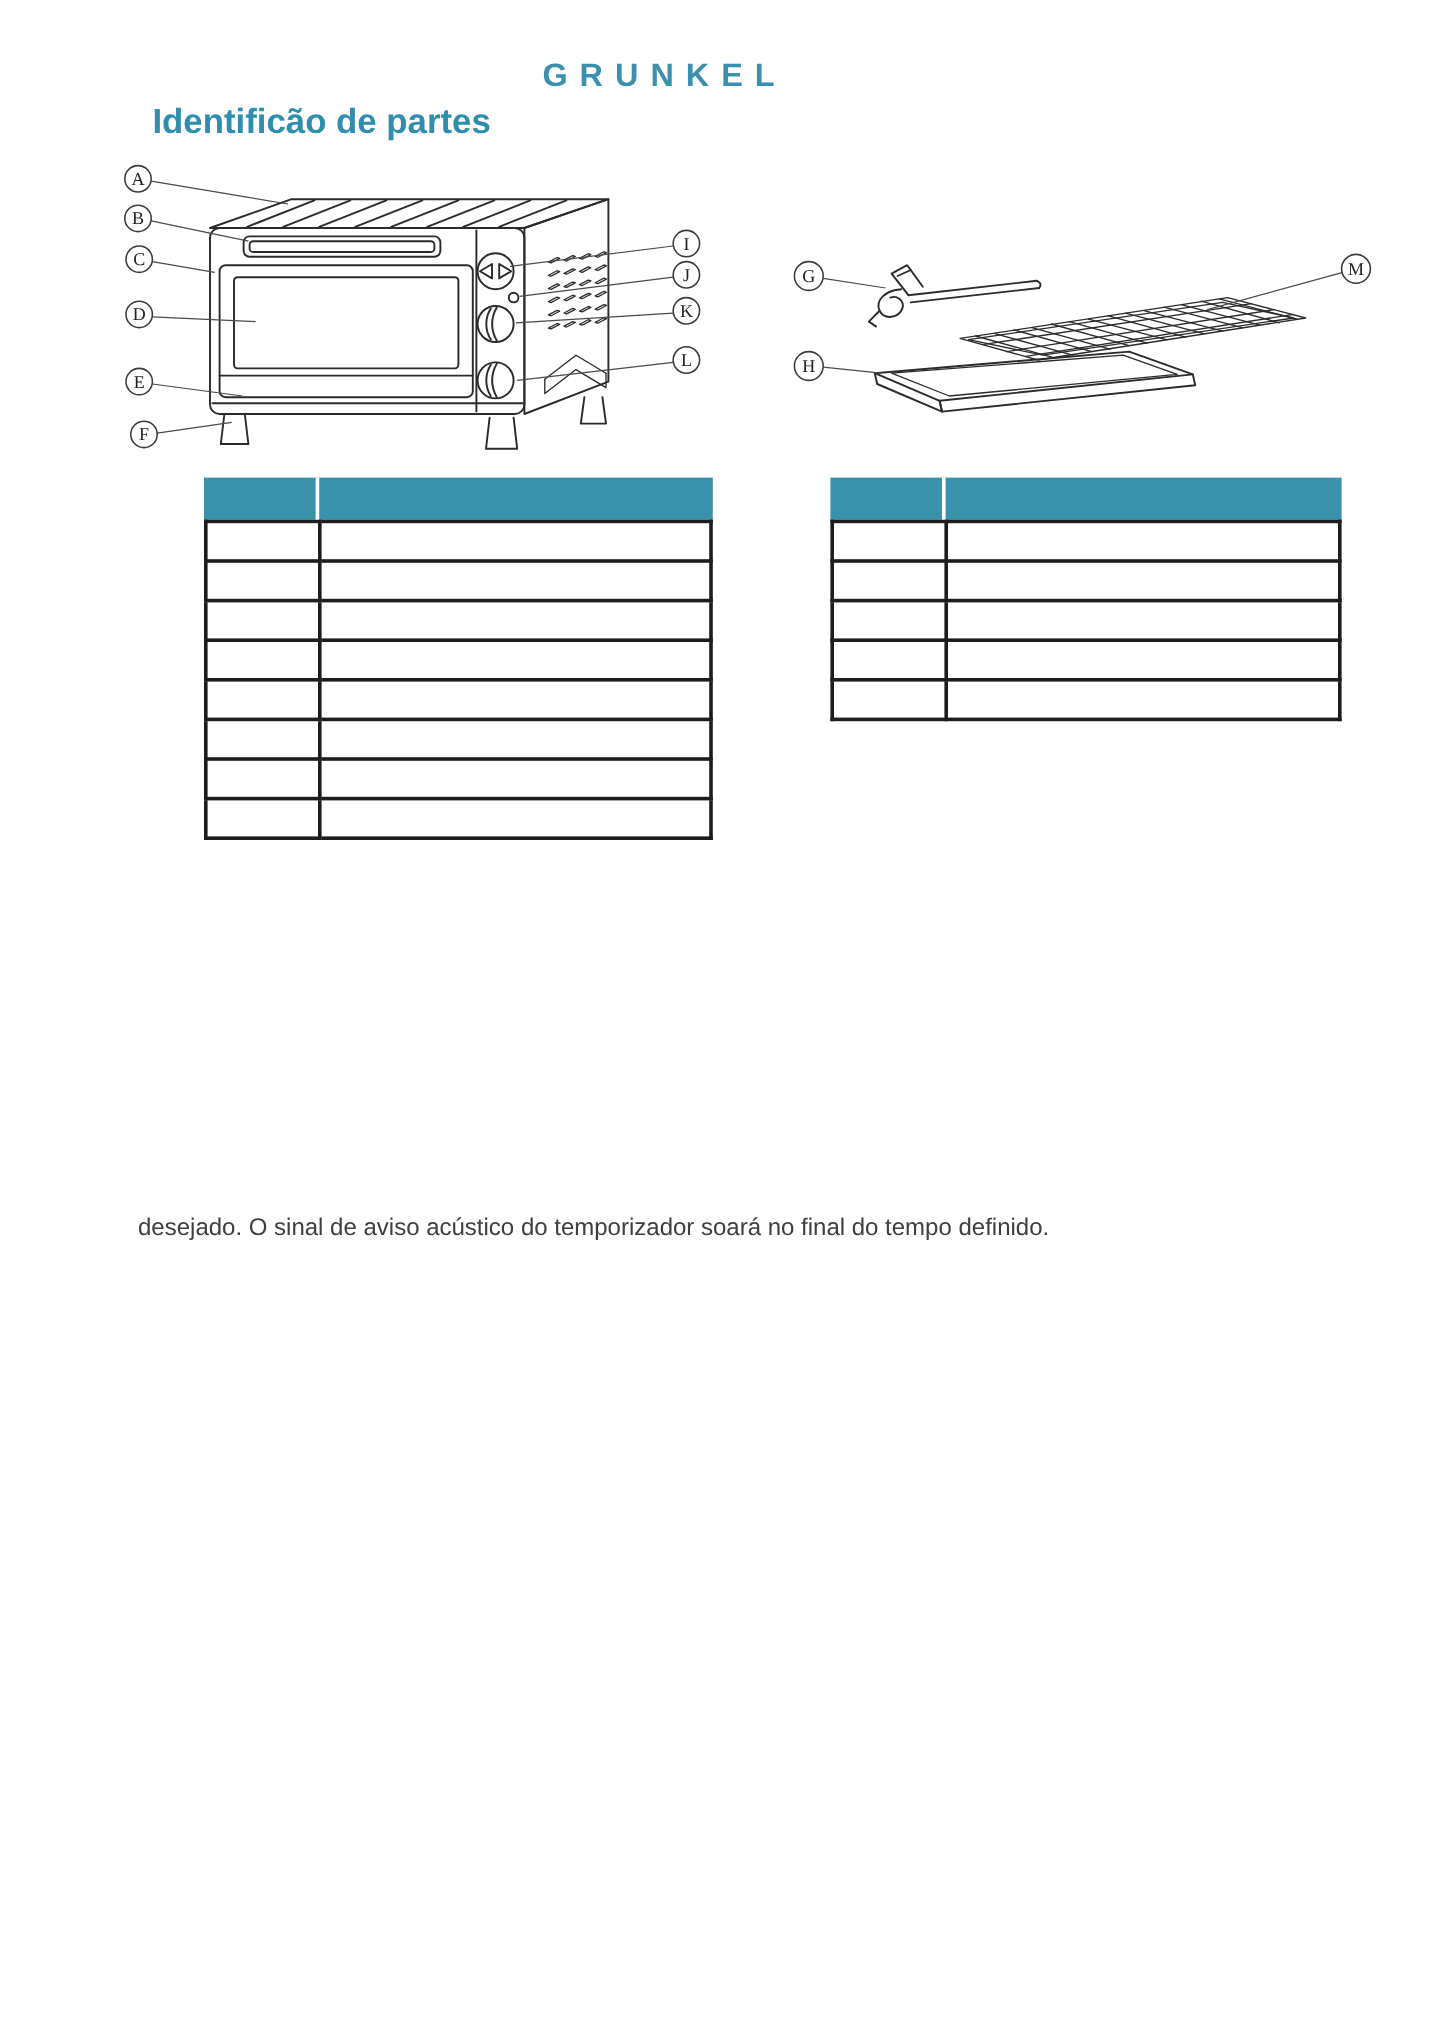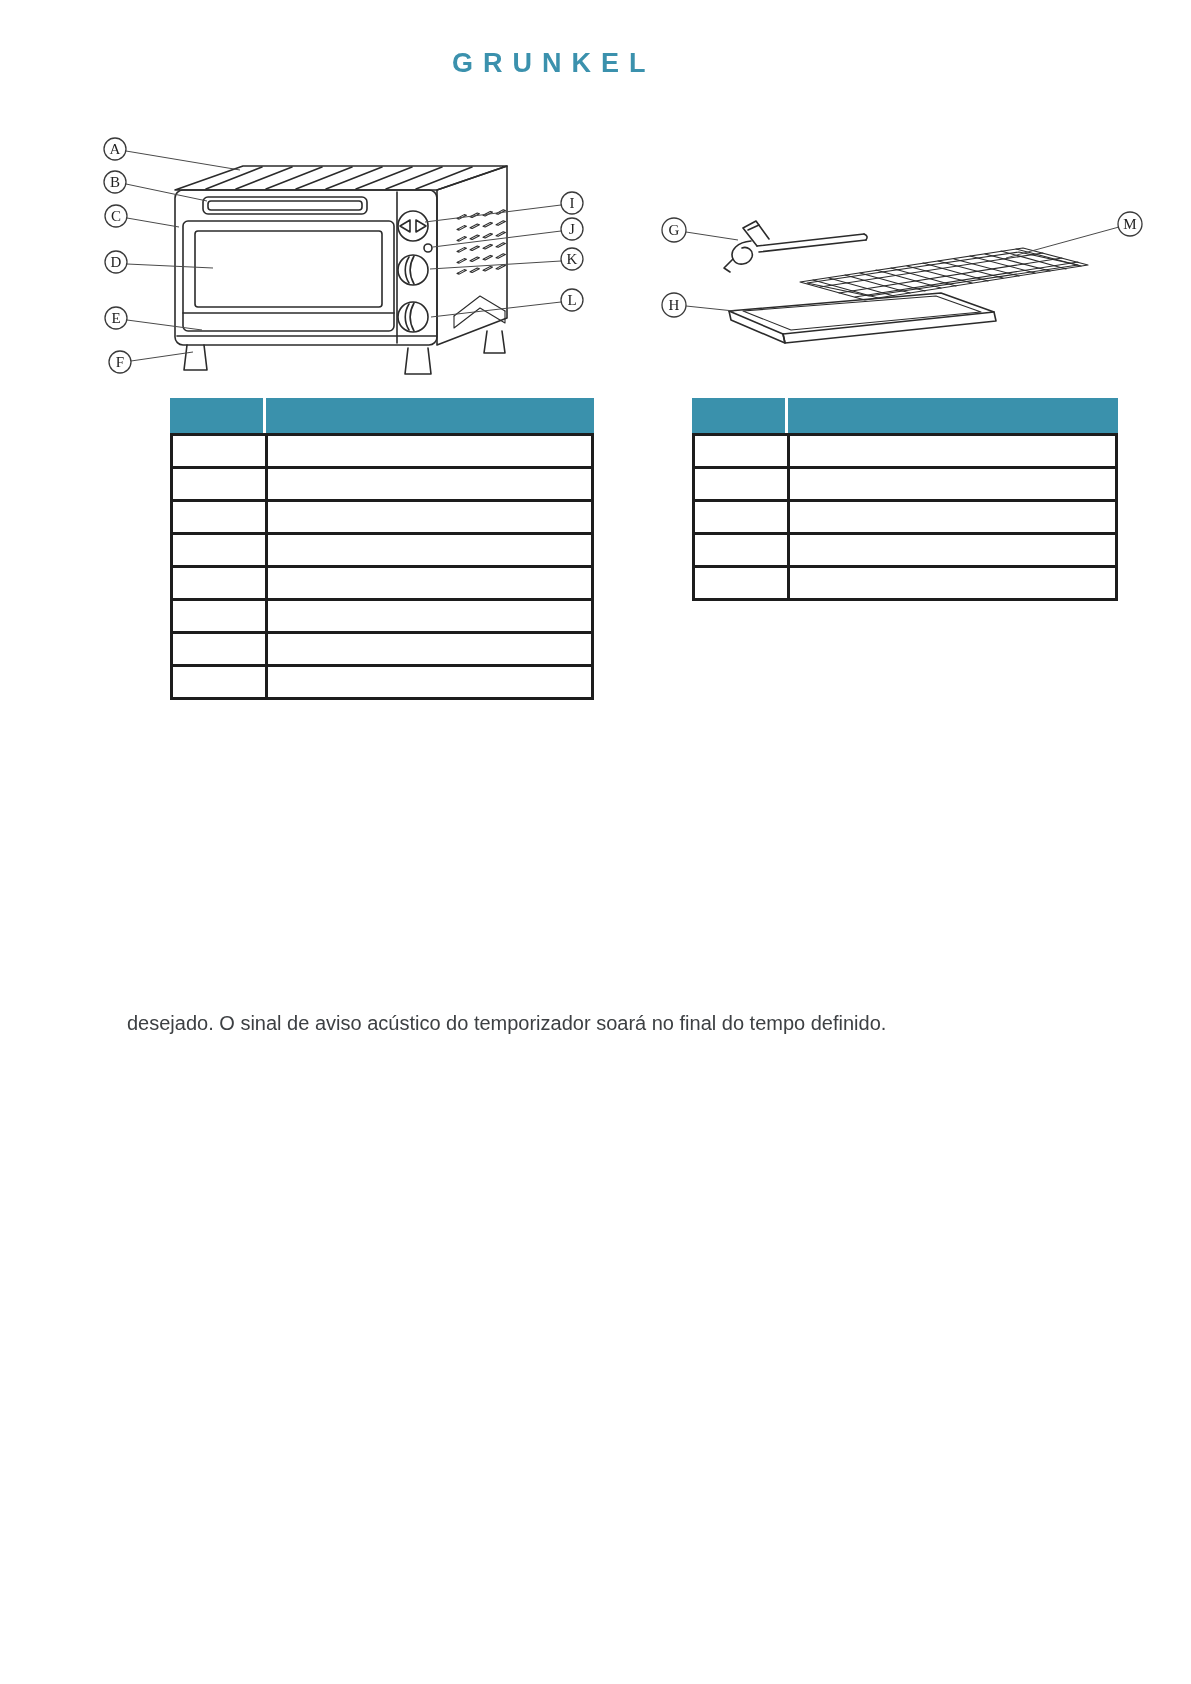--- a/index.html
+++ b/index.html
@@ -15,29 +15,30 @@
   .diagram .leader{stroke:#4a4a4a;stroke-width:1;fill:none;}
   .diagram .lblc{fill:#ffffff;stroke:#3a3a3a;stroke-width:1.3;}
   .diagram .lblt{fill:#222;font-family:"Liberation Serif",serif;font-size:15px;text-anchor:middle;}
   .tbl{position:absolute;}
   .thead{display:flex;height:35px;background:var(--table-header-teal);}
   .thead .th1{width:93px;border-right:3px solid #ffffff;}
   .thead .th2{flex:1;}
   .tbl table{border-collapse:collapse;table-layout:fixed;width:100%;}
   .tbl td{border:3px solid var(--table-border);height:30px;padding:0;}
   .tbl td.c1{width:92px;}
-  .body-text{position:absolute;left:127px;top:1012px;width:980px;margin:0;
+  .body-text{position:absolute;left:115px;top:1012px;width:980px;margin:0;
         font-size:20px;color:var(--body-text-gray);}
 </style>
 </head>
 <body>
 
 <div class="page">
 
   <div class="logo">GRUNKEL</div>
+  <h1 class="heading">Identificão de partes</h1>
 
   <svg class="diagram" width="1191" height="430" viewBox="0 0 1191 430" xmlns="http://www.w3.org/2000/svg">
     <defs>
       <path id="vent" d="M0,3.4 l7.2,-2.9 l2.2,1 l-7.2,2.9 Z"></path>
     </defs>
 
     <g class="art">
 
       <polygon points="175,190 243,166 507,166 437,190"></polygon>
       <line x1="206" y1="189" x2="262" y2="167"></line>

